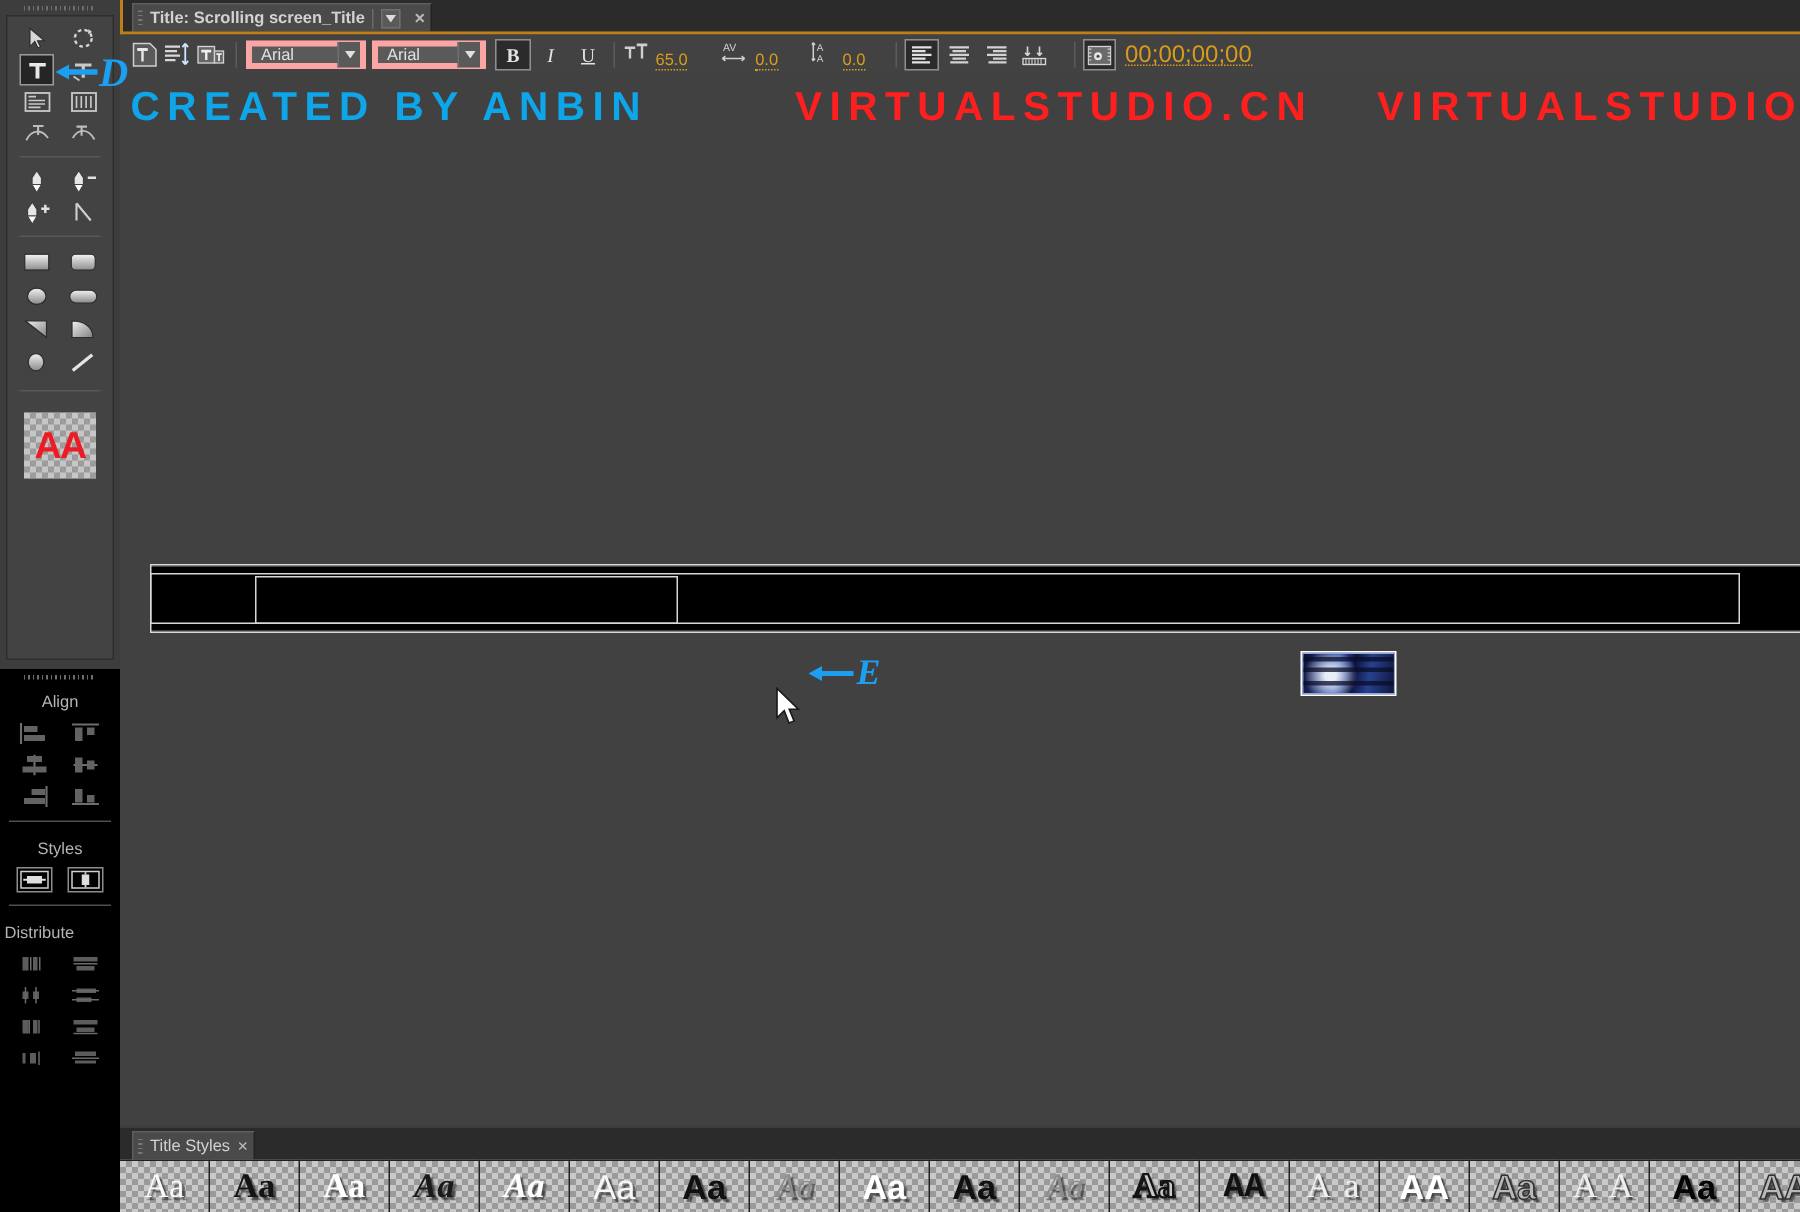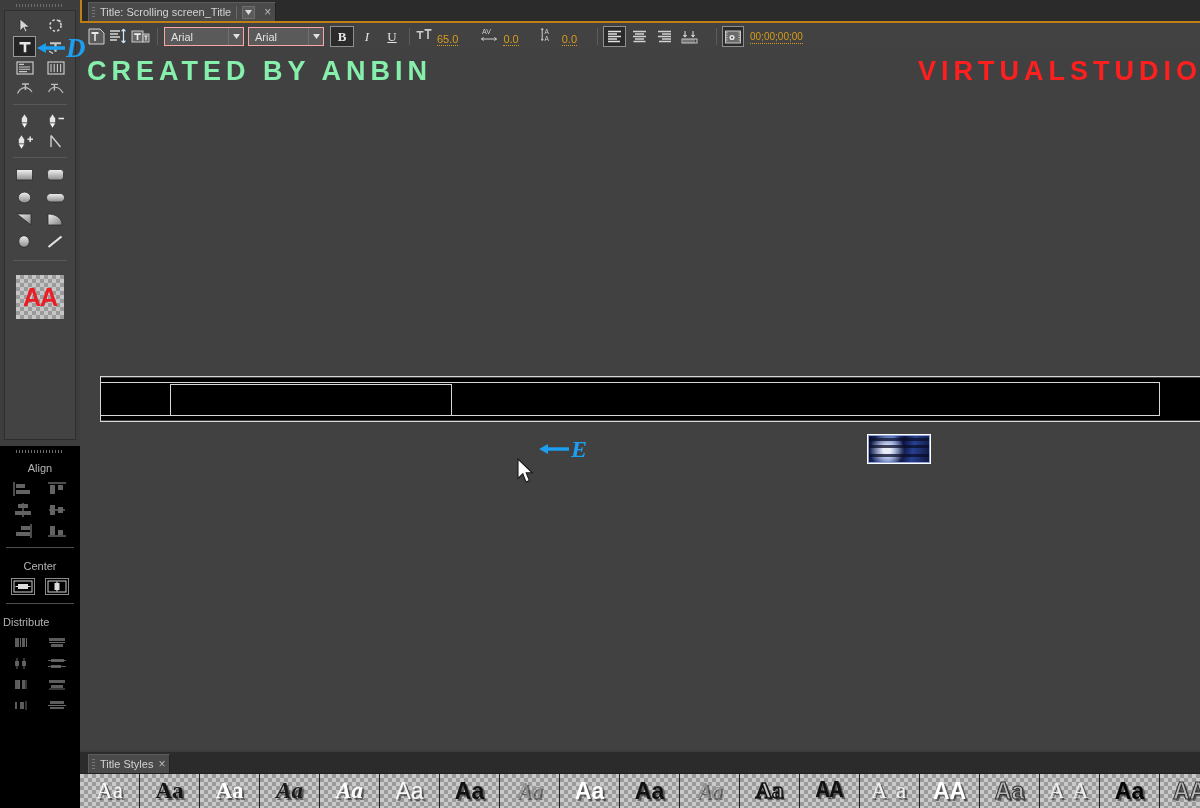--- a/index.html
+++ b/index.html
@@ -76,21 +76,21 @@
     background:#3d3d3d;
   }
   #tabbar{
     position:relative;height:21px;background:#2b2b2b;
   }
   #tab{
     position:absolute;left:8px;top:2px;height:19px;
     background:#4a4a4a;
     border-left:1px solid #5d5d5d;border-right:1px solid #222;
     border-top:1px solid #5d5d5d;
-    display:flex;align-items:center;padding:0 4px 0 3px; gap:5px;
+    display:flex;align-items:center;padding:0 4px 0 3px; gap:5px;font-weight:bold;
   }
   #tab .tabgrip{
     width:3px;height:11px;
     background-image:repeating-linear-gradient(to bottom,#777 0 1px,transparent 1px 3px);
   }
   #tab .tablabel{ color:#d2d2d2;font-size:11px;white-space:nowrap; }
   #tab .tabdiv{ width:1px;height:13px;background:#6a6a6a;}
   #tab .tabarrow{
     width:13px;height:13px;background:#5a5a5a;border:1px solid #6e6e6e;
     display:flex;align-items:center;justify-content:center;
@@ -104,21 +104,21 @@
   }
 
   
   #toolbar{
     position:absolute;left:0;top:23px;width:1120px;height:27px;
     background:#424242; display:flex;align-items:center;padding-left:5px;gap:0;
   }
   .tb-icon{ width:22px;height:20px;display:flex;align-items:center;justify-content:center;}
   .tb-sep{ width:1px;height:17px;background:#5c5c5c;margin:0 6px;}
   .combo{
-    height:19px;background:#5a5a5a;border:1px solid #fca5a5;
+    height:19px;background:#5a5a5a;border:4px solid #fca5a5;
     display:flex;align-items:center;
   }
   .combo .cval{ color:#e2e2e2;font-size:11px;padding:0 6px;white-space:nowrap;}
   .combo .cbtn{
     width:15px;height:17px;background:#5a5a5a;border-left:1px solid #6f6f6f;
     display:flex;align-items:center;justify-content:center;
   }
   .styb{
     width:22px;height:19px;display:flex;align-items:center;justify-content:center;
     color:#e4e4e4;font-size:13px;
@@ -129,38 +129,38 @@
   .styb.und{ text-decoration:underline;font-family:"Liberation Serif",serif;}
   .numfield{ display:flex;align-items:flex-end;gap:5px;}
   .numval{
     color:#d89b1c;font-size:11px;
     border-bottom:1px dotted #d89b1c; line-height:12px;
   }
   .alignb{
     width:21px;height:19px;display:flex;align-items:center;justify-content:center;
   }
   .alignb.on{ background:#2b2b2b;outline:1px solid #8f8f8f;}
-  #tc{ color:#d89b1c;font-size:10px;border-bottom:1px dotted #d89b1c;line-height:13px; }
+  #tc{ color:#d89b1c;font-size:16px;border-bottom:1px dotted #d89b1c;line-height:13px; }
 
   
   #canvas{
     position:absolute;left:0;top:50px;width:1120px;height:700px;
     background:#414141; overflow:hidden;
   }
   
   #title-strip{
     position:absolute;left:20px;top:328px;height:42px;width:1180px;
     background:#000;
   }
   .strip-text{
     position:absolute;top:0;height:42px;display:flex;align-items:center;
     color:#ff1f1f;font-weight:bold;font-size:27px;letter-spacing:5px;
     white-space:nowrap;font-family:"Liberation Sans",sans-serif;
   }
-  #seg-created{ left:7px; color:#86efac;}
+  #seg-created{ left:7px; color:#0ea5e9;}
   #seg-vs1{ left:450px; }
   #seg-vs2{ left:838px; }
   
   #strip-gray{
     position:absolute;left:20px;top:328px;width:345px;height:42px;
     background:#4b4b4b;
   }
   
   .selrect{ position:absolute;border:1px solid #d8d8d8;}
   .selrect.thick{ border:1px solid #ffffff;}
@@ -513,21 +513,21 @@
               <path d="M1 12 H19" stroke="#6e6e6e" stroke-width="1.4"></path>
               <rect x="3" y="2" width="5" height="9" fill="#636363"></rect>
               <rect x="11" y="6" width="5" height="5" fill="#636363"></rect>
             </svg>
         </div>
       </div>
     </div>
 
     <div class="align-sep"></div>
 
-    <div class="align-group-title">Center</div>
+    <div class="align-group-title">Styles</div>
     <div class="align-rows">
       <div class="align-row">
         <div class="abtn framed">
           <svg width="20" height="13" viewBox="0 0 20 13">
               <rect x="1" y="1" width="18" height="11" fill="none" stroke="#cfcfcf" stroke-width="1"></rect>
               <rect x="5" y="4" width="10" height="5" fill="#dedede"></rect>
               <path d="M2.5 6.5 H5 M15 6.5 H17.5" stroke="#dedede" stroke-width="1.2"></path>
             </svg>
         </div>
         <div class="abtn framed">
@@ -753,20 +753,21 @@
       <span id="tc" style="margin-left:7px;">00;00;00;00</span>
     </div>
 
     <div id="canvas">
 
       <div id="strip-gray"></div>
 
       <div id="title-strip"></div>
 
       <div class="strip-text" id="seg-created">CREATED  BY  ANBIN</div>
+      <div class="strip-text" id="seg-vs1">VIRTUALSTUDIO.CN</div>
       <div class="strip-text" id="seg-vs2">VIRTUALSTUDIO.C</div>
 
       <div id="logo-thumb">
         <div class="bar" style="top:2px;"></div>
         <div class="bar" style="top:9px;"></div>
         <div class="bar" style="top:18px;"></div>
       </div>
 
       <div id="scanlines"></div>
 

